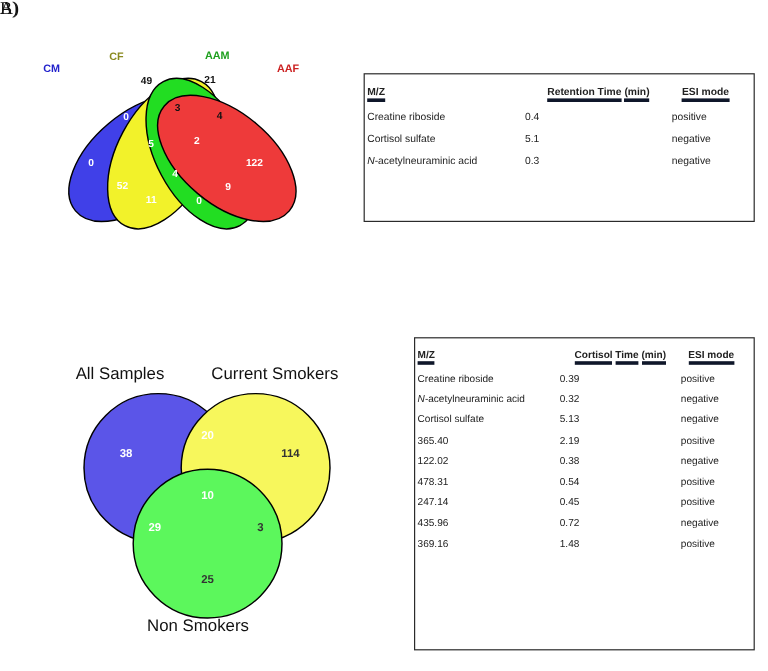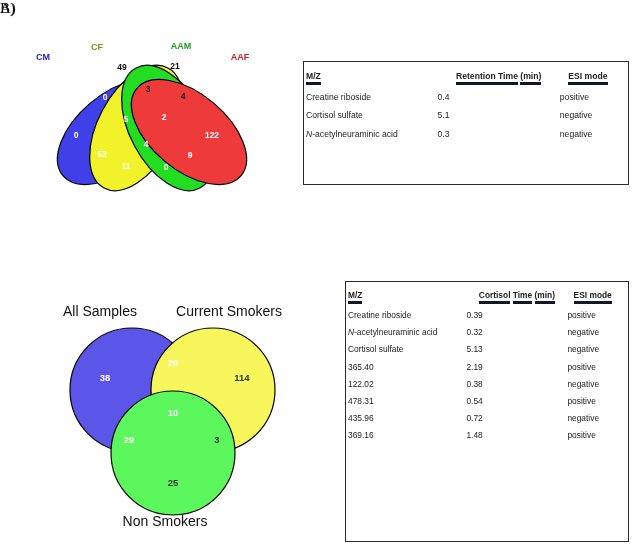--- a/index.html
+++ b/index.html
@@ -218,20 +218,25 @@
           <td class="col-mz pad-l"><span class="ital"></span><span>122.02</span></td>
           <td>0.38</td>
           <td>negative</td>
         </tr>
         <tr>
           <td class="col-mz pad-l"><span class="ital"></span><span>478.31</span></td>
           <td>0.54</td>
           <td>positive</td>
         </tr>
         <tr>
+          <td class="col-mz pad-l"><span class="ital"></span><span>247.14</span></td>
+          <td>0.45</td>
+          <td>positive</td>
+        </tr>
+        <tr>
           <td class="col-mz pad-l"><span class="ital"></span><span>435.96</span></td>
           <td>0.72</td>
           <td>negative</td>
         </tr>
         <tr>
           <td class="col-mz pad-l"><span class="ital"></span><span>369.16</span></td>
           <td>1.48</td>
           <td>positive</td>
         </tr>
       </tbody>

